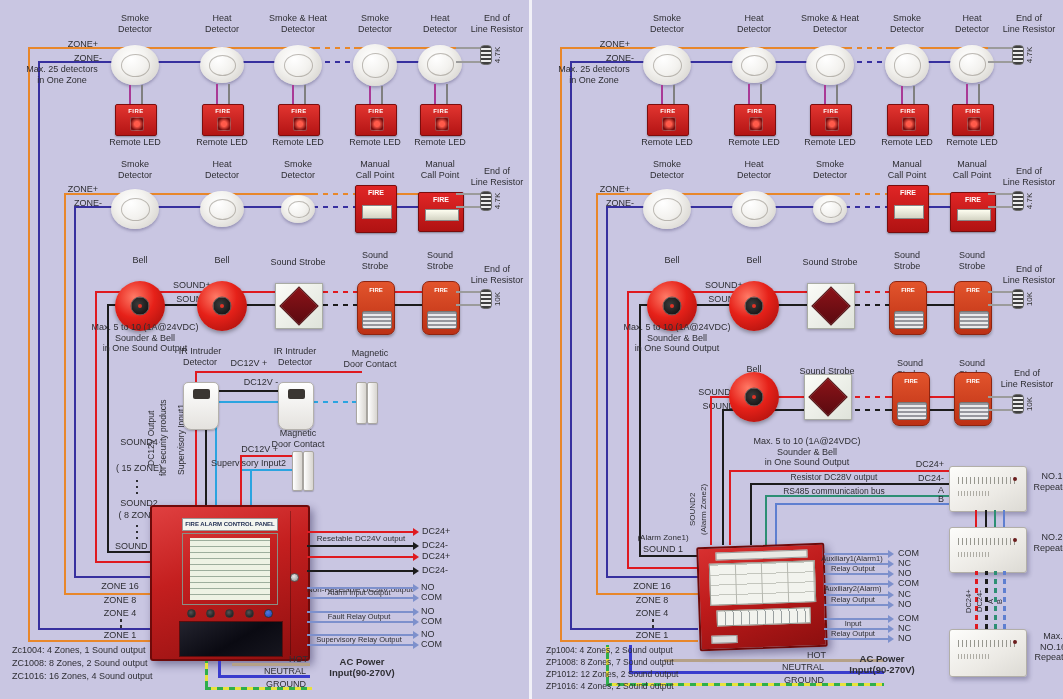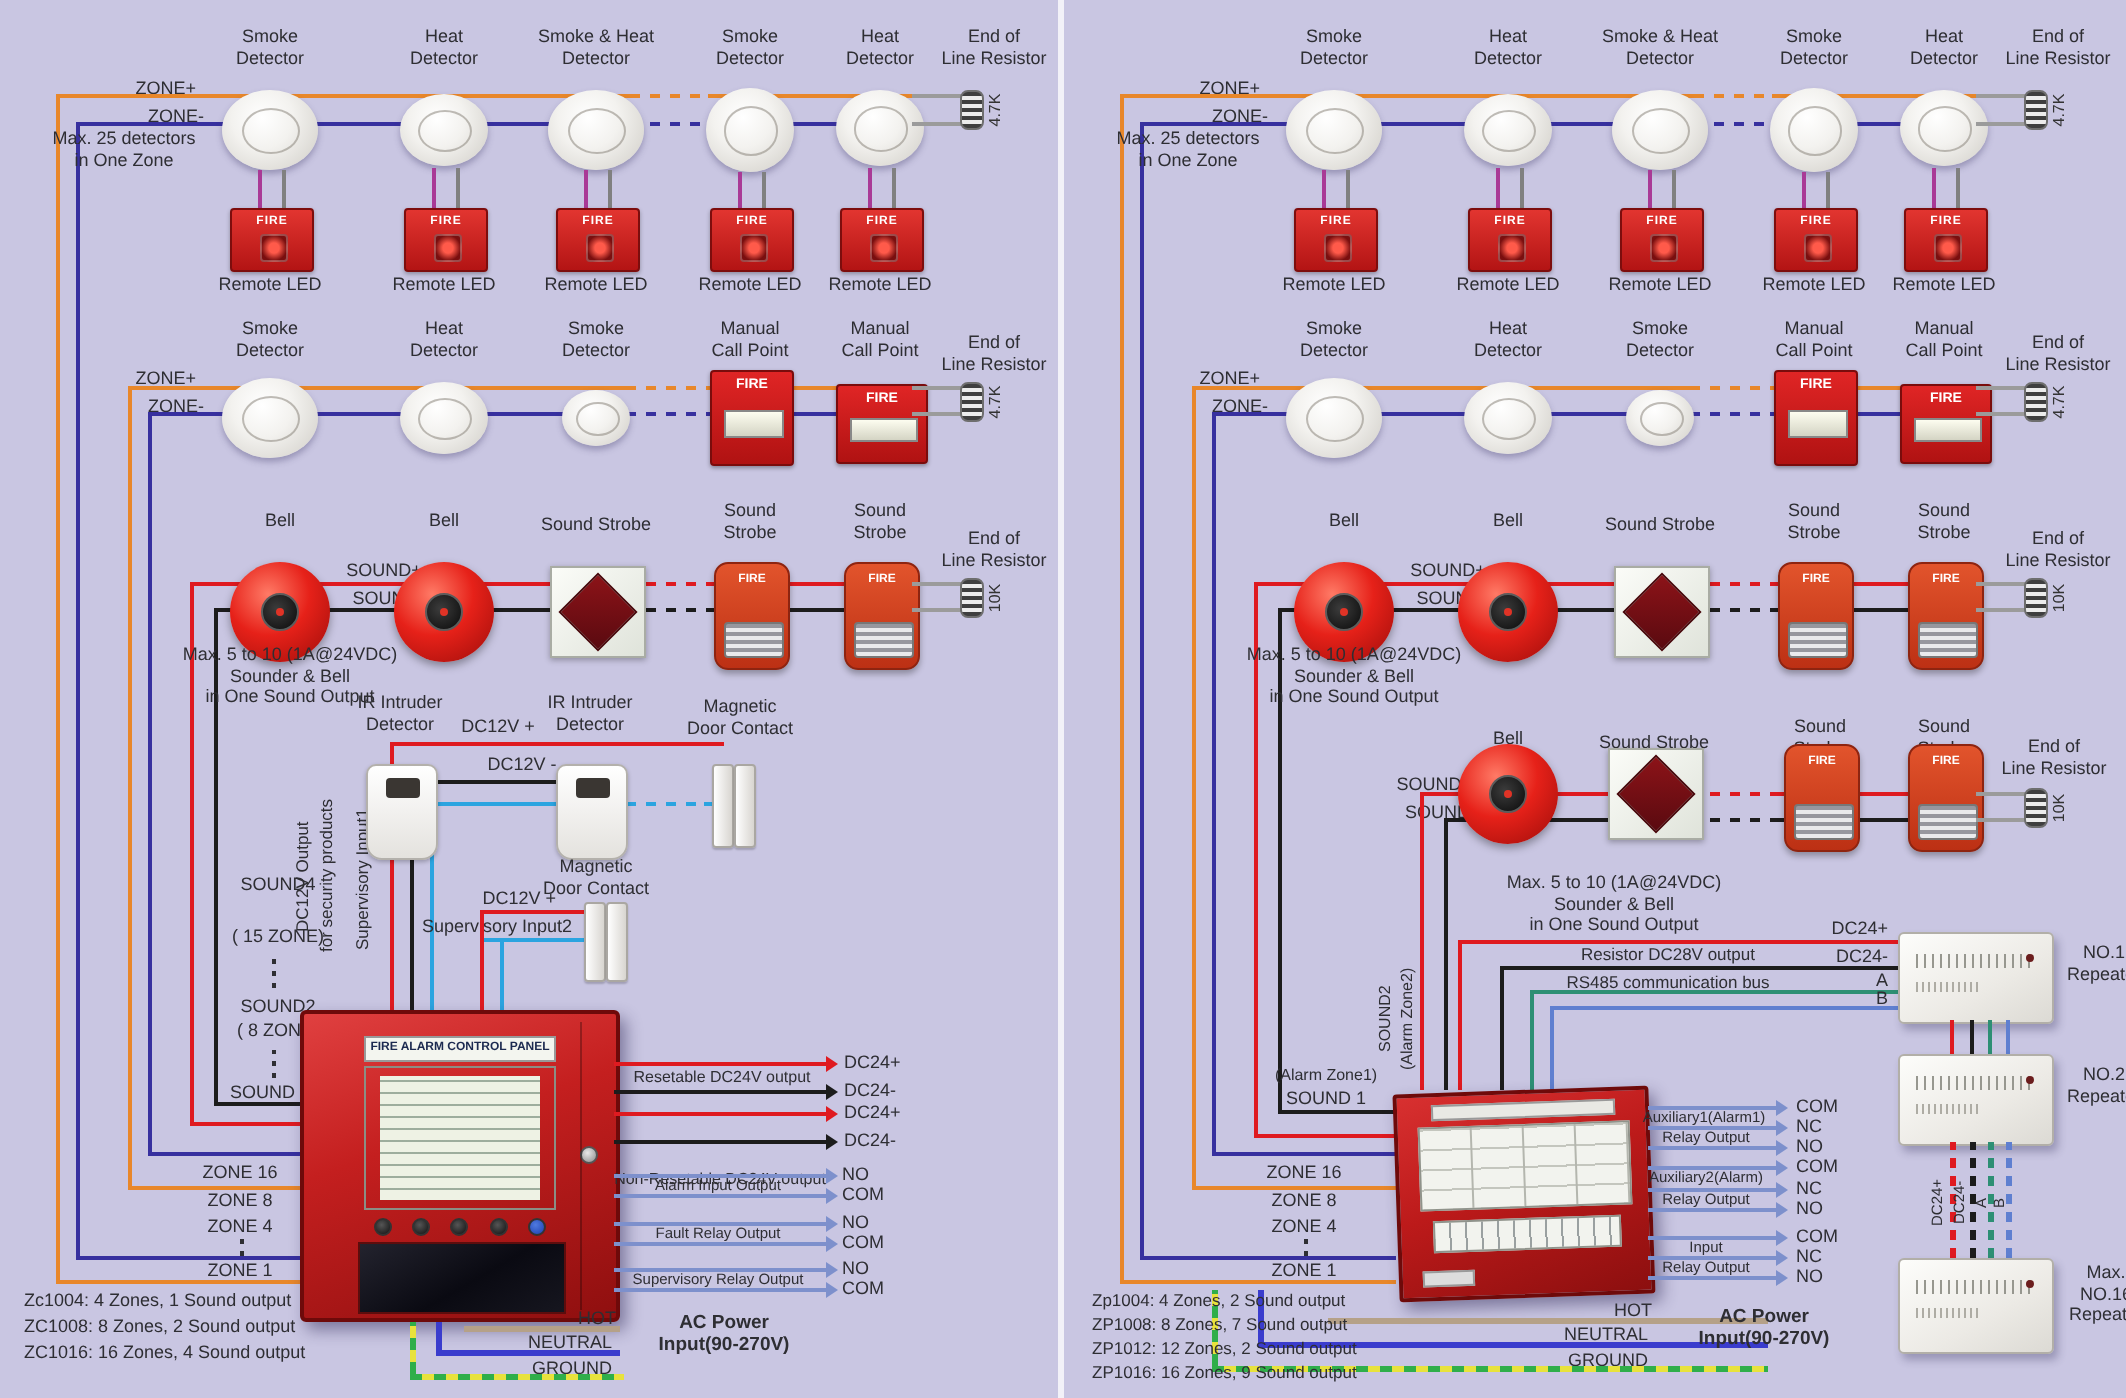--- a/index.html
+++ b/index.html
@@ -603,16 +603,16 @@
   <div class="wv c-nb" style="left:97px;top:645px;height:26px;width:3px"></div>
   <div class="lbl tr" style="left:234px;top:675px;width:58px">GROUND</div>
   <div class="gv" style="left:74px;top:645px;height:38px"></div>
   <div class="gh" style="left:74px;top:683px;width:278px"></div>
   <div class="lbl bold" style="left:304px;top:653px;width:92px;font-size:9.5px">AC Power
 Input(90-270V)</div>
 
   <div class="lbl tl f85" style="left:14px;top:645px;width:180px">Zp1004:   4 Zones, 2 Sound output</div>
   <div class="lbl tl f85" style="left:14px;top:657px;width:180px">ZP1008:   8 Zones, 7 Sound output</div>
   <div class="lbl tl f85" style="left:14px;top:669px;width:180px">ZP1012: 12 Zones, 2 Sound output</div>
-  <div class="lbl tl f85" style="left:14px;top:681px;width:180px">ZP1016: 16 Zones, 9 Sound output</div>
+  <div class="lbl tl f85" style="left:14px;top:681px;width:180px">ZP1016: 4 Zones, 2 Sound output</div>
 </div>
 
 </div>
 
 </body></html>

